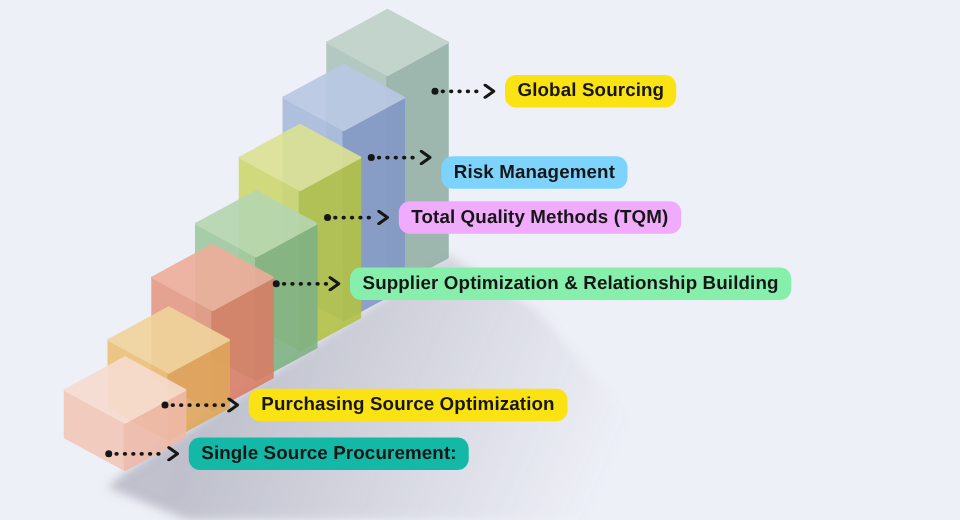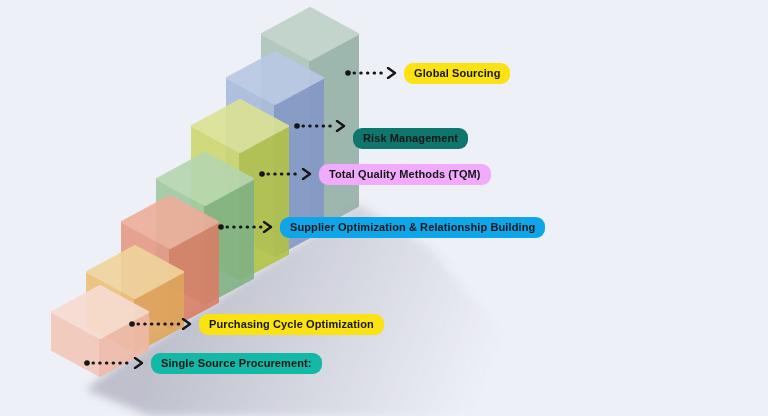--- a/index.html
+++ b/index.html
@@ -19,21 +19,21 @@
     position:absolute;
     display:flex;
     align-items:center;
     height:26px;
   }
   .arrow{flex:0 0 auto;display:block;}
   .pill{
     margin-left:6px;
     padding:4px 10px 5px 10px;
     border-radius:9px;
-    font-size:11px;
+    font-size:15px;
     font-weight:bold;
     color:#161616;
     white-space:nowrap;
     letter-spacing:0.1px;
   }
   .caption{
     position:absolute;
     left:520px;top:352px;
     width:245px;
     text-align:center;
@@ -105,45 +105,45 @@
         <path d="M 44 1 L 51 6 L 44 11" fill="none" stroke="#161616" stroke-width="2.4" stroke-linecap="round" stroke-linejoin="round"></path>
       </svg>
     <span class="pill" style="background: rgb(251, 226, 18);">Global Sourcing</span>
   </div>
   <div class="row" style="left:293px;top:113px">
     <svg class="arrow" width="54" height="12">
         <circle cx="4" cy="6" r="2.8" fill="#161616"></circle>
         <line x1="10" y1="6" x2="41" y2="6" stroke="#161616" stroke-width="3" stroke-linecap="round" stroke-dasharray="0.5 6.2"></line>
         <path d="M 44 1 L 51 6 L 44 11" fill="none" stroke="#161616" stroke-width="2.4" stroke-linecap="round" stroke-linejoin="round"></path>
       </svg>
-    <span class="pill" style="background: #0f766e; margin-top: 24px;">Risk Management</span>
+    <span class="pill" style="background: #7dd3fc; margin-top: 24px;">Risk Management</span>
   </div>
   <div class="row" style="left:258px;top:161px">
     <svg class="arrow" width="55" height="12">
         <circle cx="4" cy="6" r="2.8" fill="#161616"></circle>
         <line x1="10" y1="6" x2="42" y2="6" stroke="#161616" stroke-width="3" stroke-linecap="round" stroke-dasharray="0.5 6.2"></line>
         <path d="M 45 1 L 52 6 L 45 11" fill="none" stroke="#161616" stroke-width="2.4" stroke-linecap="round" stroke-linejoin="round"></path>
       </svg>
     <span class="pill" style="background: #f0abfc;">Total Quality Methods (TQM)</span>
   </div>
   <div class="row" style="left:217px;top:214px">
     <svg class="arrow" width="57" height="12">
         <circle cx="4" cy="6" r="2.8" fill="#161616"></circle>
         <line x1="10" y1="6" x2="44" y2="6" stroke="#161616" stroke-width="3" stroke-linecap="round" stroke-dasharray="0.5 6.2"></line>
         <path d="M 47 1 L 54 6 L 47 11" fill="none" stroke="#161616" stroke-width="2.4" stroke-linecap="round" stroke-linejoin="round"></path>
       </svg>
-    <span class="pill" style="background: #0ea5e9;">Supplier Optimization &amp; Relationship Building</span>
+    <span class="pill" style="background: #86efac;">Supplier Optimization &amp; Relationship Building</span>
   </div>
   <div class="row" style="left:128px;top:311px">
     <svg class="arrow" width="65" height="12">
         <circle cx="4" cy="6" r="2.8" fill="#161616"></circle>
         <line x1="10" y1="6" x2="52" y2="6" stroke="#161616" stroke-width="3" stroke-linecap="round" stroke-dasharray="0.5 6.2"></line>
         <path d="M 55 1 L 62 6 L 55 11" fill="none" stroke="#161616" stroke-width="2.4" stroke-linecap="round" stroke-linejoin="round"></path>
       </svg>
-    <span class="pill" style="background: rgb(251, 226, 18);">Purchasing Cycle Optimization</span>
+    <span class="pill" style="background: rgb(251, 226, 18);">Purchasing Source Optimization</span>
   </div>
   <div class="row" style="left:83px;top:350px">
     <svg class="arrow" width="62" height="12">
         <circle cx="4" cy="6" r="2.8" fill="#161616"></circle>
         <line x1="10" y1="6" x2="49" y2="6" stroke="#161616" stroke-width="3" stroke-linecap="round" stroke-dasharray="0.5 6.2"></line>
         <path d="M 52 1 L 59 6 L 52 11" fill="none" stroke="#161616" stroke-width="2.4" stroke-linecap="round" stroke-linejoin="round"></path>
       </svg>
     <span class="pill" style="background: #14b8a6;">Single Source Procurement:</span>
   </div>
 

